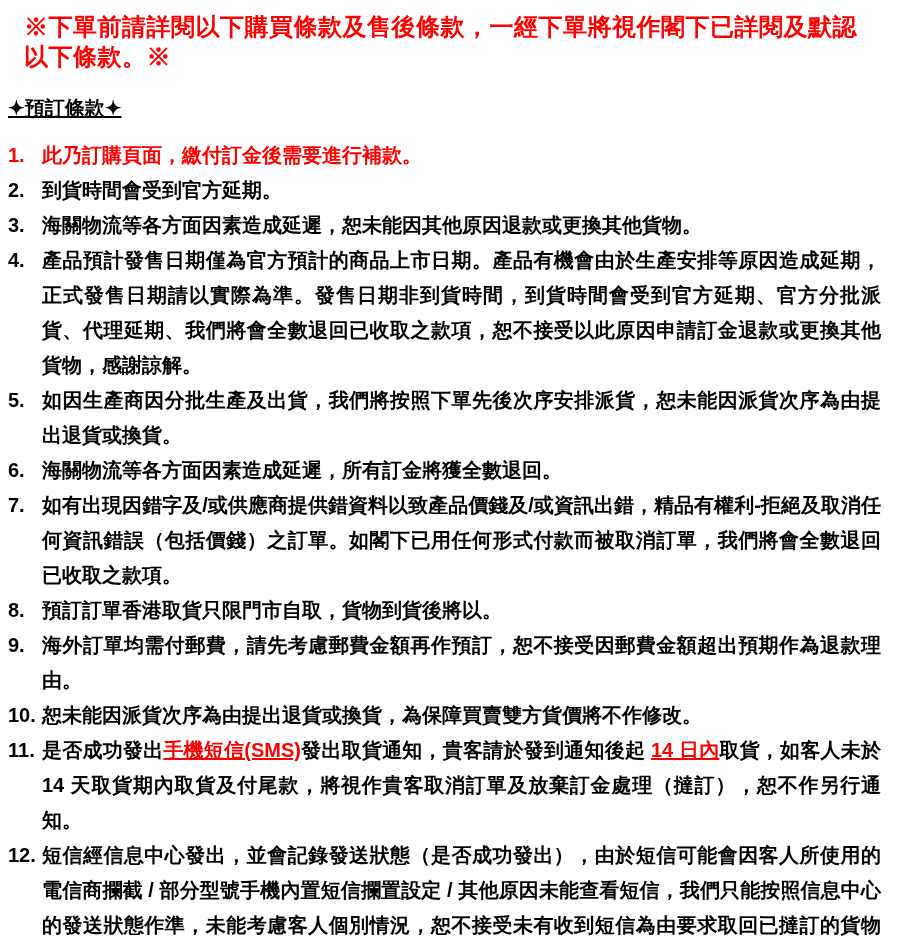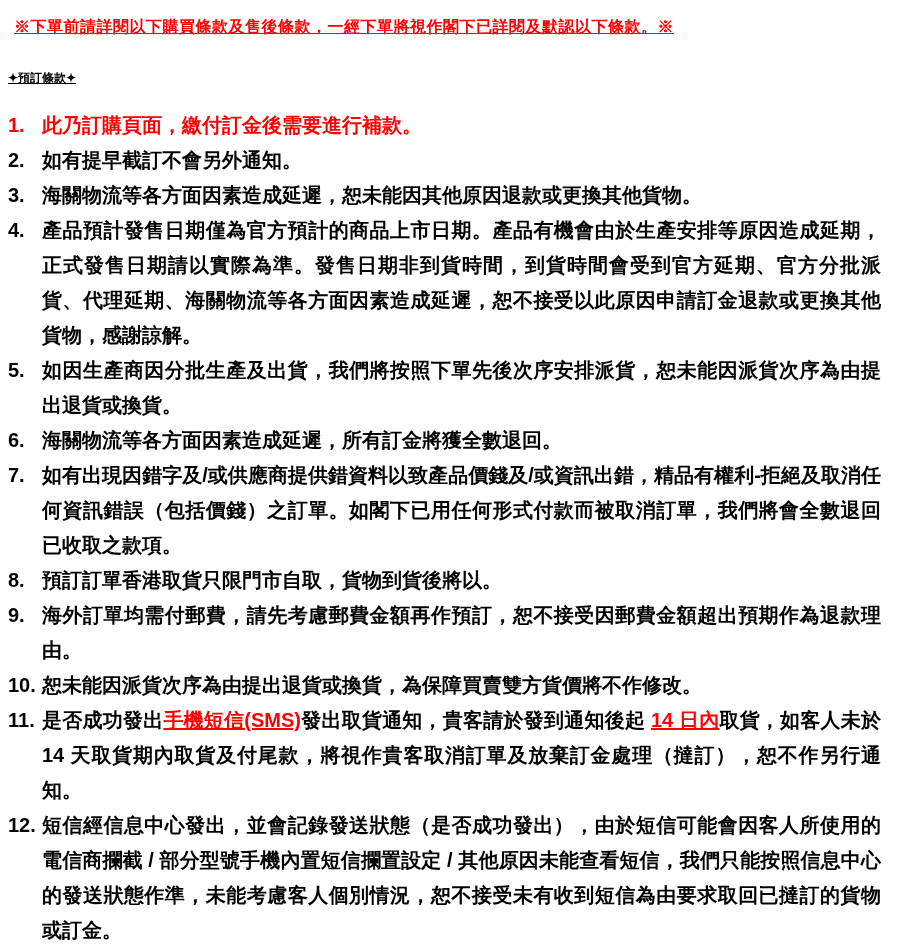--- a/index.html
+++ b/index.html
@@ -19,29 +19,28 @@
     color:var(--black);
   }
   .page{
     box-sizing:border-box;
     width:913px;
     min-height:948px;
     padding:10px 32px 10px 8px;
   }
   .notice{
     color:var(--red);
-    font-size:16px;
+    font-size:24px;
     line-height:30px;
-    text-decoration:underline;
-    margin:2px 0 22px 6px;
+    margin:2px 0 22px 16px;
     letter-spacing:0.5px;
   }
   .section-title{
     color:var(--black);
-    font-size:12px;
+    font-size:20px;
     line-height:28px;
     text-decoration:underline;
     margin:0 0 16px 0;
   }
   ol.terms{
     list-style:none;
     margin:0;
     padding:0;
   }
   li.term{
@@ -80,29 +79,29 @@
 
   <p class="section-title">✦預訂條款✦</p>
 
   <ol class="terms" id="terms-list">
       <li class="term red">
         <span class="num">1.</span>
         <div class="txt"><span class="seg">此乃訂購頁面，繳付訂金後需要進行補款。</span></div>
       </li>
       <li class="term">
         <span class="num">2.</span>
-        <div class="txt"><span class="seg">如有提早截訂不會另外通知。</span></div>
+        <div class="txt"><span class="seg">到貨時間會受到官方延期。</span></div>
       </li>
       <li class="term">
         <span class="num">3.</span>
         <div class="txt"><span class="seg">海關物流等各方面因素造成延遲，恕未能因其他原因退款或更換其他貨物。</span></div>
       </li>
       <li class="term">
         <span class="num">4.</span>
-        <div class="txt"><span class="seg">產品預計發售日期僅為官方預計的商品上市日期。產品有機會由於生產安排等原因造成延期，正式發售日期請以實際為準。發售日期非到貨時間，到貨時間會受到官方延期、官方分批派貨、代理延期、海關物流等各方面因素造成延遲，恕不接受以此原因申請訂金退款或更換其他貨物，感謝諒解。</span></div>
+        <div class="txt"><span class="seg">產品預計發售日期僅為官方預計的商品上市日期。產品有機會由於生產安排等原因造成延期，正式發售日期請以實際為準。發售日期非到貨時間，到貨時間會受到官方延期、官方分批派貨、代理延期、我們將會全數退回已收取之款項，恕不接受以此原因申請訂金退款或更換其他貨物，感謝諒解。</span></div>
       </li>
       <li class="term">
         <span class="num">5.</span>
         <div class="txt"><span class="seg">如因生產商因分批生產及出貨，我們將按照下單先後次序安排派貨，恕未能因派貨次序為由提出退貨或換貨。</span></div>
       </li>
       <li class="term">
         <span class="num">6.</span>
         <div class="txt"><span class="seg">海關物流等各方面因素造成延遲，所有訂金將獲全數退回。</span></div>
       </li>
       <li class="term">

